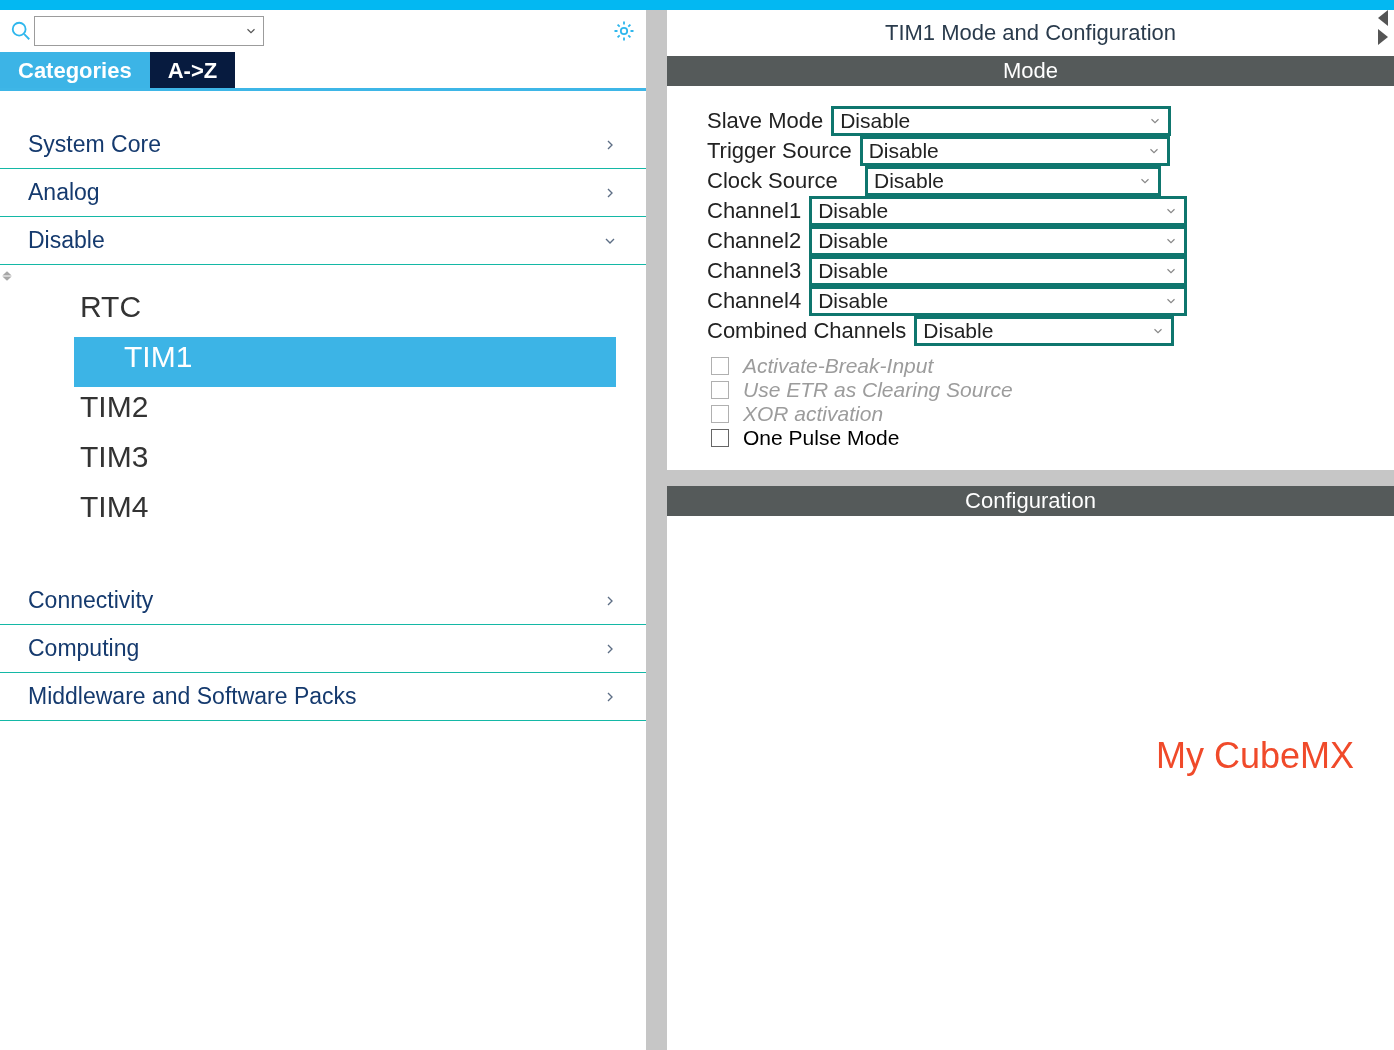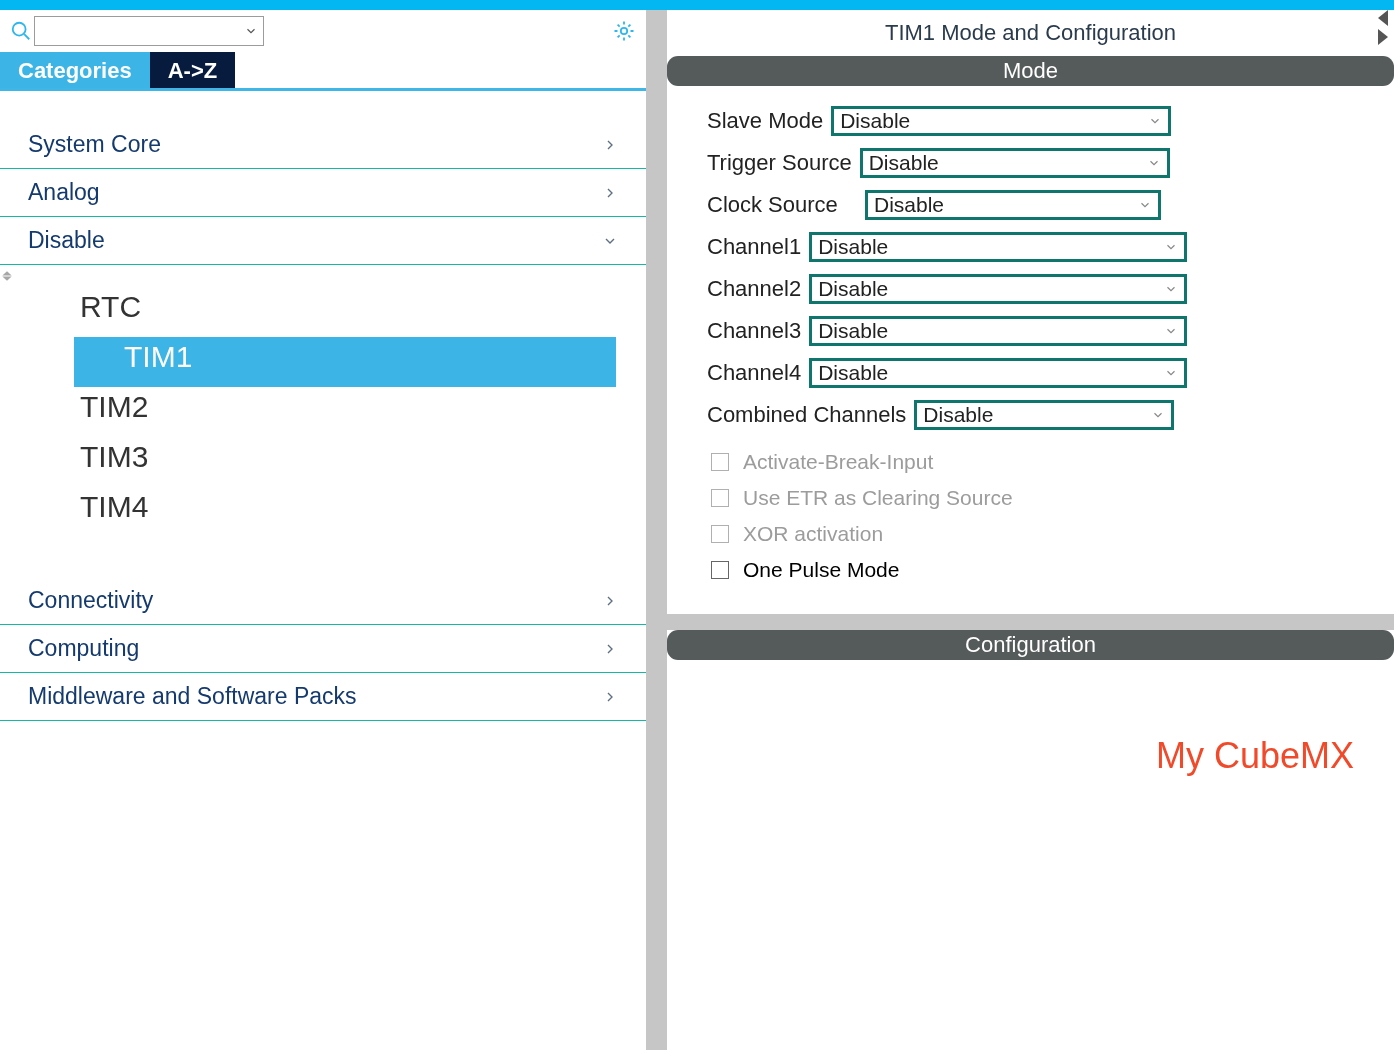--- a/index.html
+++ b/index.html
@@ -23,28 +23,28 @@
   .chev { font-size: 20px; color: #5d6e85; }
   .sub-handle { text-align: center; color: #a7a7a7; font-size: 14px; padding: 4px 0; letter-spacing: -4px; }
   .sub-list { margin-left: 30px; margin-right: 30px; }
   .sub-item { padding: 3px 10px 13px 50px; font-size: 30px; color: #333; cursor: pointer; }
   .sub-item.selected { background: #3cb4e6; color: #fff; margin-left: 44px; }
   
   .splitter { width: 20px; background: #c6c6c6; }
   
   .right-panel { flex: 1; background: #fff; position: relative; display: flex; flex-direction: column; }
   .panel-title { text-align: center; font-size: 22px; color: #2a3b4c; padding: 10px 0; }
-  .section-bar { background: #555a5a; color: #fff; text-align: center; font-size: 22px; padding: 2px 0; border-radius: 11px; }
-  .mode-body { padding: 20px 40px 32px 40px; display:flex; flex-direction:column; gap:12px; }
+  .section-bar { background: #555a5a; color: #fff; text-align: center; font-size: 22px; padding: 2px 0; }
+  .mode-body { padding: 20px 40px 20px 40px; display:flex; flex-direction:column; }
   .mode-row { display: flex; align-items: center; gap: 8px; }
   .mode-label { font-size: 22px; color: #222; }
   .mode-select { flex: 1; max-width: 340px; height: 30px; border: 3px solid #0f766e; background: #fff; font-size: 21px; padding: 0 26px 0 6px; color: #222; position:relative; display:flex; align-items:center; cursor:pointer; }
   .mode-select .sel-chev { position:absolute; right:6px; top:50%; transform:translateY(-50%); color:#888; font-size:16px; }
   .check-row { display:flex; align-items:center; gap:14px; padding-left:4px; font-size:21px; }
-  .check-row.disabled { color:#9c9c9c; }
+  .check-row.disabled { color:#9c9c9c; font-style:italic; }
   .check-box { width:18px; height:18px; border:1.5px solid #666; background:#fff; display:inline-block; }
   .check-row.disabled .check-box { border-color:#b0b0b0; }
   .config-gap { height: 16px; background: #c6c6c6; }
   .watermark { color:#f04a2a; font-size:36px; position:absolute; right:40px; top:725px; }
   .right-edge { position:absolute; top:0; right:0; width:16px; height:70px; }
   .right-edge .tri { width:0; height:0; border-top:8px solid transparent; border-bottom:8px solid transparent; }
   .right-edge .tri.l { border-right:10px solid #555; margin-bottom:3px;}
   .right-edge .tri.r { border-left:10px solid #555; }
   svg { display:block; }
 </style>

